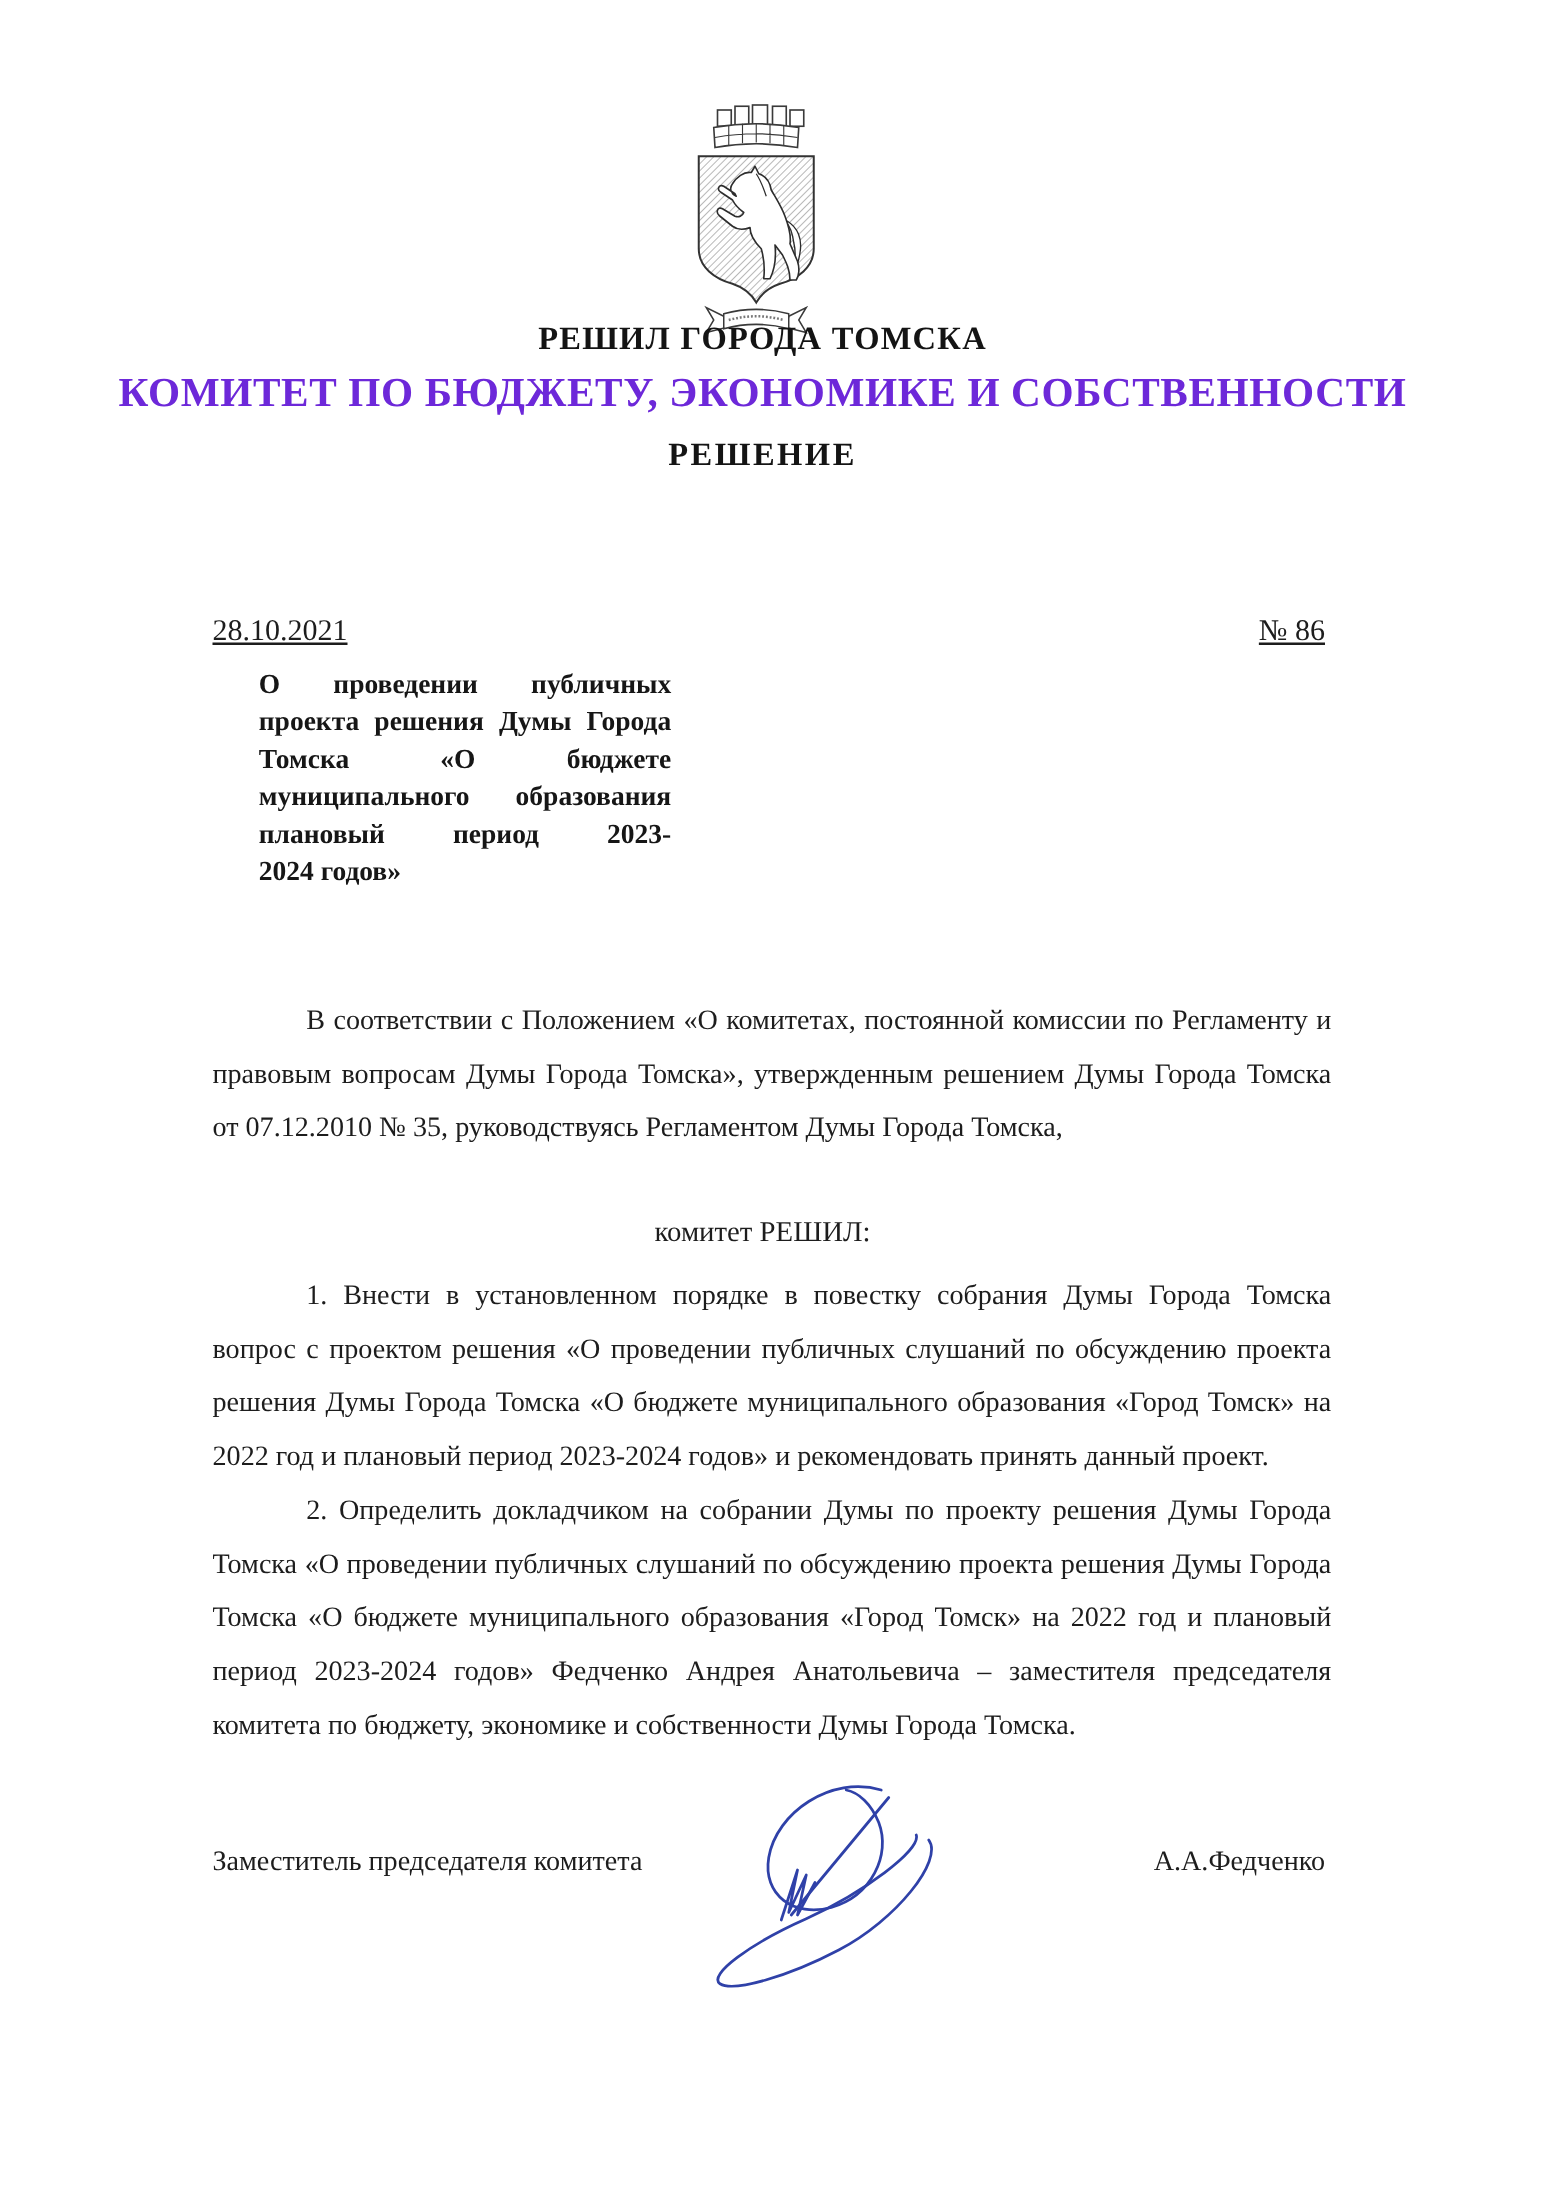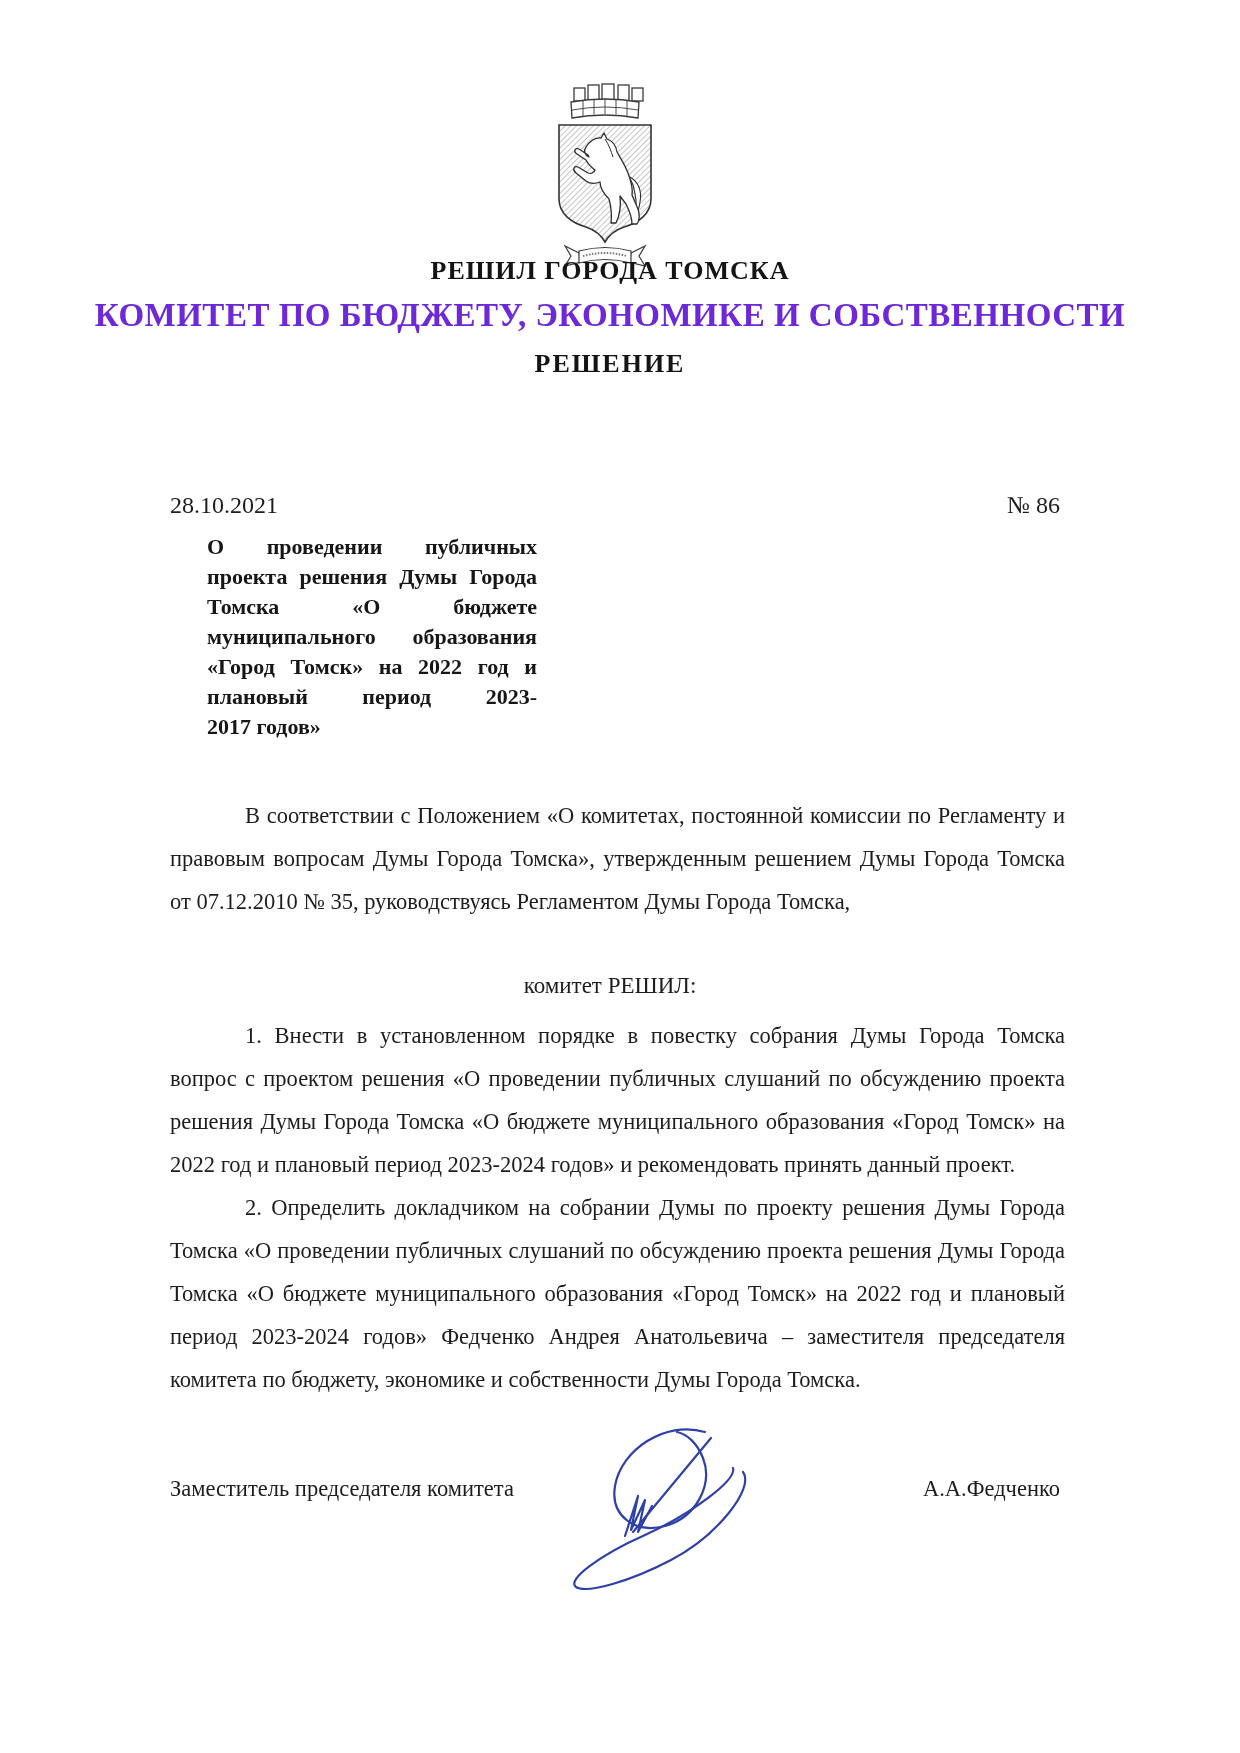--- a/index.html
+++ b/index.html
@@ -53,20 +53,21 @@
     color: #141414;
   }
   .meta-row {
     position: absolute;
     top: 492px;
     left: 170px;
     right: 180px;
     display: flex;
     justify-content: space-between;
     font-size: 24px;
+    text-decoration: underline;
   }
   .subject {
     position: absolute;
     top: 532px;
     left: 170px;
     width: 330px;
     font-size: 22px;
     font-weight: bold;
     line-height: 30px;
     color: #161616;
@@ -166,23 +167,22 @@
   <div class="meta-row">
     <span>28.10.2021</span>
     <span>№ 86</span>
   </div>
 
   <div class="subject">
     <div class="line">О проведении публичных</div>
     <div class="line">проекта решения Думы Города</div>
     <div class="line">Томска «О бюджете</div>
     <div class="line">муниципального образования</div>
-    <div class="line">«Город Томск» на 2022 год и</div>
     <div class="line">плановый период 2023-</div>
-    <div class="line">2017 годов»</div>
+    <div class="line">2024 годов»</div>
   </div>
 
   <p class="body-par preamble">В соответствии с Положением «О комитетах, постоянной комиссии по Регламенту и правовым вопросам Думы Города Томска», утвержденным решением Думы Города Томска от 07.12.2010 № 35, руководствуясь Регламентом Думы Города Томска,</p>
   <div class="resolved">комитет РЕШИЛ:</div>
   <p class="body-par item1">1.  Внести в установленном порядке в повестку собрания Думы Города Томска вопрос с проектом решения «О проведении публичных слушаний по обсуждению проекта решения Думы Города Томска «О бюджете муниципального образования «Город Томск» на 2022 год и плановый период 2023-2024 годов» и рекомендовать принять данный проект.</p>
   <p class="body-par item2">2.  Определить докладчиком на собрании Думы по проекту решения Думы Города Томска «О проведении публичных слушаний по обсуждению проекта решения Думы Города Томска «О бюджете муниципального образования «Город Томск» на 2022 год и плановый период 2023-2024 годов» Федченко Андрея Анатольевича – заместителя председателя комитета по бюджету, экономике и собственности Думы Города Томска.</p>
 
   <div class="sign-row">
     <span>Заместитель председателя комитета</span>
     <span>А.А.Федченко</span>

